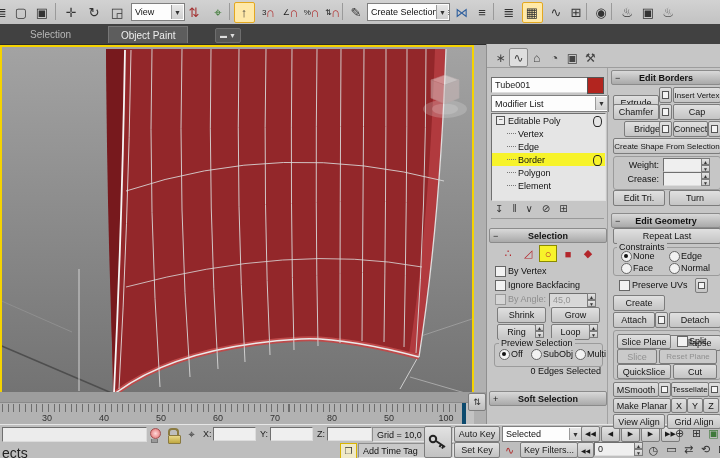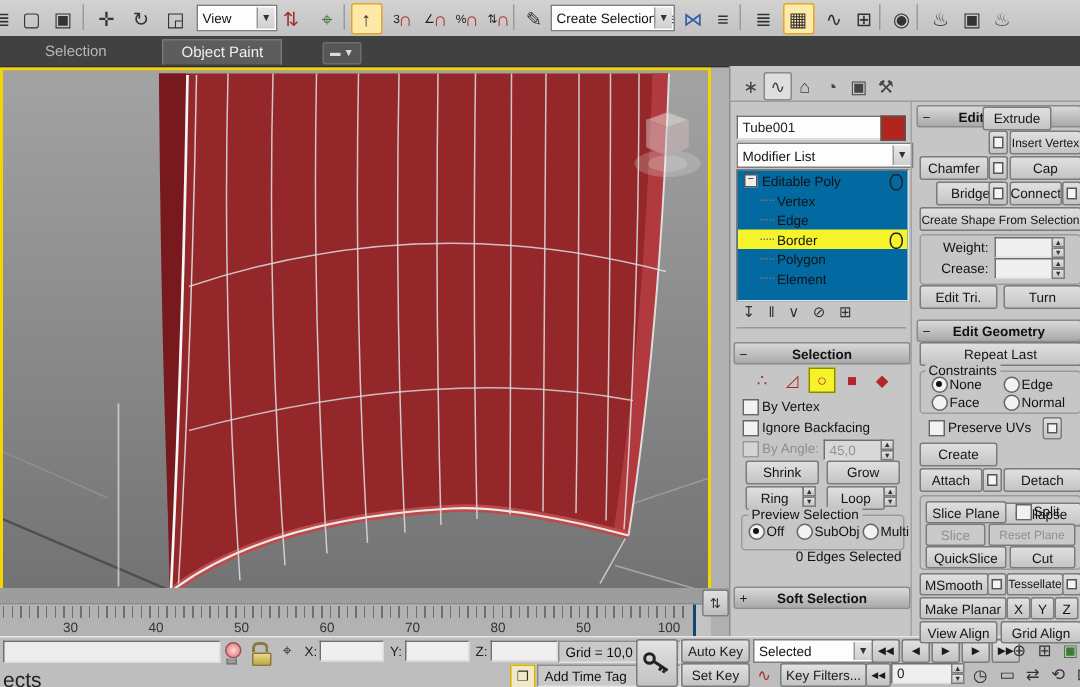--- a/index.html
+++ b/index.html
@@ -24,21 +24,21 @@
     color:#b7b7b7;font-size:10px;}
   .rtab.active{background:#5d5d5d;color:#efefef;border:1px solid #777;border-bottom:none;}
   #ribbon-min{position:absolute;left:215px;top:4px;width:24px;height:13px;background:#565656;border:1px solid #6e6e6e;
     border-radius:2px;color:#ddd;font-size:7px;display:flex;align-items:center;justify-content:center;gap:2px;}
   
   #viewport{position:absolute;left:0;top:45px;width:470px;height:345px;border:2px solid #f5d300;background:#8a8a8a;}
   #vpsvg{position:absolute;left:0;top:0;}
   #vpgap{position:absolute;left:474px;top:45px;width:12px;height:379px;background:#b0b0b0;}
   
   #sliderstrip{position:absolute;left:0;top:392px;width:486px;height:10px;background:#9d9d9d;border-bottom:1px solid #8a8a8a;}
-  #ruler{position:absolute;left:0;top:403px;width:462px;height:21px;background:#b2b2b2;border-right:2px solid #0c4a6e;}
+  #ruler{position:absolute;left:0;top:403px;width:462px;height:21px;background:#b2b2b2;border-right:4px solid #0c4a6e;}
   #ticks{position:absolute;left:2px;top:1px;width:458px;height:8px;
     background:repeating-linear-gradient(90deg,#6e6e6e 0 1px,transparent 1px 5.73px);}
   .rlab{position:absolute;top:10px;font-size:9px;color:#333;transform:translateX(-50%);}
   #minicurve{position:absolute;left:468px;top:393px;width:16px;height:16px;background:linear-gradient(#e0e0e0,#bdbdbd);
     border:1px solid #7e7e7e;border-radius:2px;font-size:9px;display:flex;align-items:center;justify-content:center;color:#333;}
   
   #statusbar{position:absolute;left:0;top:424px;width:720px;height:34px;background:#bebebe;border-top:1px solid #e6e6e6;}
   .sunken{background:#ececec;border:1px solid;border-color:#6f6f6f #dcdcdc #dcdcdc #6f6f6f;}
   .flatpane{background:#c9c9c9;border:1px solid;border-color:#8d8d8d #e2e2e2 #e2e2e2 #8d8d8d;}
   .slab{position:absolute;font-size:9px;color:#222;}
@@ -68,21 +68,21 @@
   .lbl.disabled{color:#8e8e8e;}
   .groupbox{position:absolute;border:1px solid #9b9b9b;border-radius:3px;}
   .grouptitle{position:absolute;font-size:9px;color:#111;background:#c6c6c6;padding:0 2px;}
   .spin{position:absolute;width:9px;display:flex;flex-direction:column;}
   .spin span{flex:1;background:linear-gradient(#e4e4e4,#c6c6c6);border:1px solid #7c7c7c;font-size:5px;line-height:4px;
     display:flex;align-items:center;justify-content:center;color:#333;}
   .field{position:absolute;background:#efefef;border:1px solid;border-color:#6f6f6f #ddd #ddd #6f6f6f;
     font-size:9px;display:flex;align-items:center;padding-left:3px;color:#222;}
   .field.disabled{background:#d8d8d8;color:#949494;}
   
-  #stackbox{position:absolute;left:4px;top:69px;width:113px;height:86px;background:#0369a1;
+  #stackbox{position:absolute;left:4px;top:69px;width:113px;height:86px;background:#e5e5e5;
     border:1px solid;border-color:#707070 #e0e0e0 #e0e0e0 #707070;overflow:hidden;}
   .stkrow{position:relative;height:13px;display:flex;align-items:center;font-size:9px;color:#111;padding-left:4px;}
   .stkrow.selected{background:#f7f32a;}
   .stkrow .exp{width:7px;height:7px;border:1px solid #555;background:#eee;font-size:7px;line-height:5px;text-align:center;margin-right:3px;}
   .stkrow .dots{width:9px;border-top:1px dotted #777;margin:0 2px 0 3px;}
   .stkrow .bulb{position:absolute;right:3px;top:2px;width:7px;height:9px;border:1px solid #222;border-radius:50%/60%;background:transparent;}
   .stktool{position:absolute;top:157px;left:4px;width:113px;height:15px;display:flex;align-items:center;gap:6px;padding-left:4px;font-size:10px;color:#333;}
   .subic{position:absolute;width:16px;height:15px;display:flex;align-items:center;justify-content:center;
     font-size:11px;color:#b3262b;border:1px solid transparent;}
   .subic.active{background:#f7f32a;border:1px solid #8a8a00;color:#b3262b;}
@@ -611,21 +611,21 @@
       <span class="pm">+</span>
         <span>Soft Selection</span>
     </div>
 
     <div id="colsep"></div>
 
     <div class="rollout" style="left:124px;top:26px;width:108px;">
       <span class="pm">−</span>
         <span>Edit Borders</span>
     </div>
-    <div class="btn" style="left:126px;top:27px;width:44px;height:14px;margin-left:42px;">Extrude</div>
+    <div class="btn" style="left:126px;top:51px;width:44px;height:14px;">Extrude</div>
     <div class="setbox" style="left:172px;top:43px;height:14px;"></div>
     <div class="btn sm" style="left:186px;top:43px;width:46px;height:14px;">Insert Vertex</div>
     <div class="btn" style="left:126px;top:60px;width:44px;height:14px;">Chamfer</div>
     <div class="setbox" style="left:172px;top:60px;height:14px;"></div>
     <div class="btn" style="left:186px;top:60px;width:46px;height:14px;">Cap</div>
     <div class="btn" style="left:137px;top:77px;width:44px;height:14px;">Bridge</div>
     <div class="setbox" style="left:172px;top:77px;height:14px;"></div>
     <div class="btn" style="left:186px;top:77px;width:33px;height:14px;">Connect</div>
     <div class="setbox" style="left:221px;top:77px;height:14px;"></div>
     <div class="btn sm" style="left:126px;top:94px;width:106px;height:14px;">Create Shape From Selection</div>

